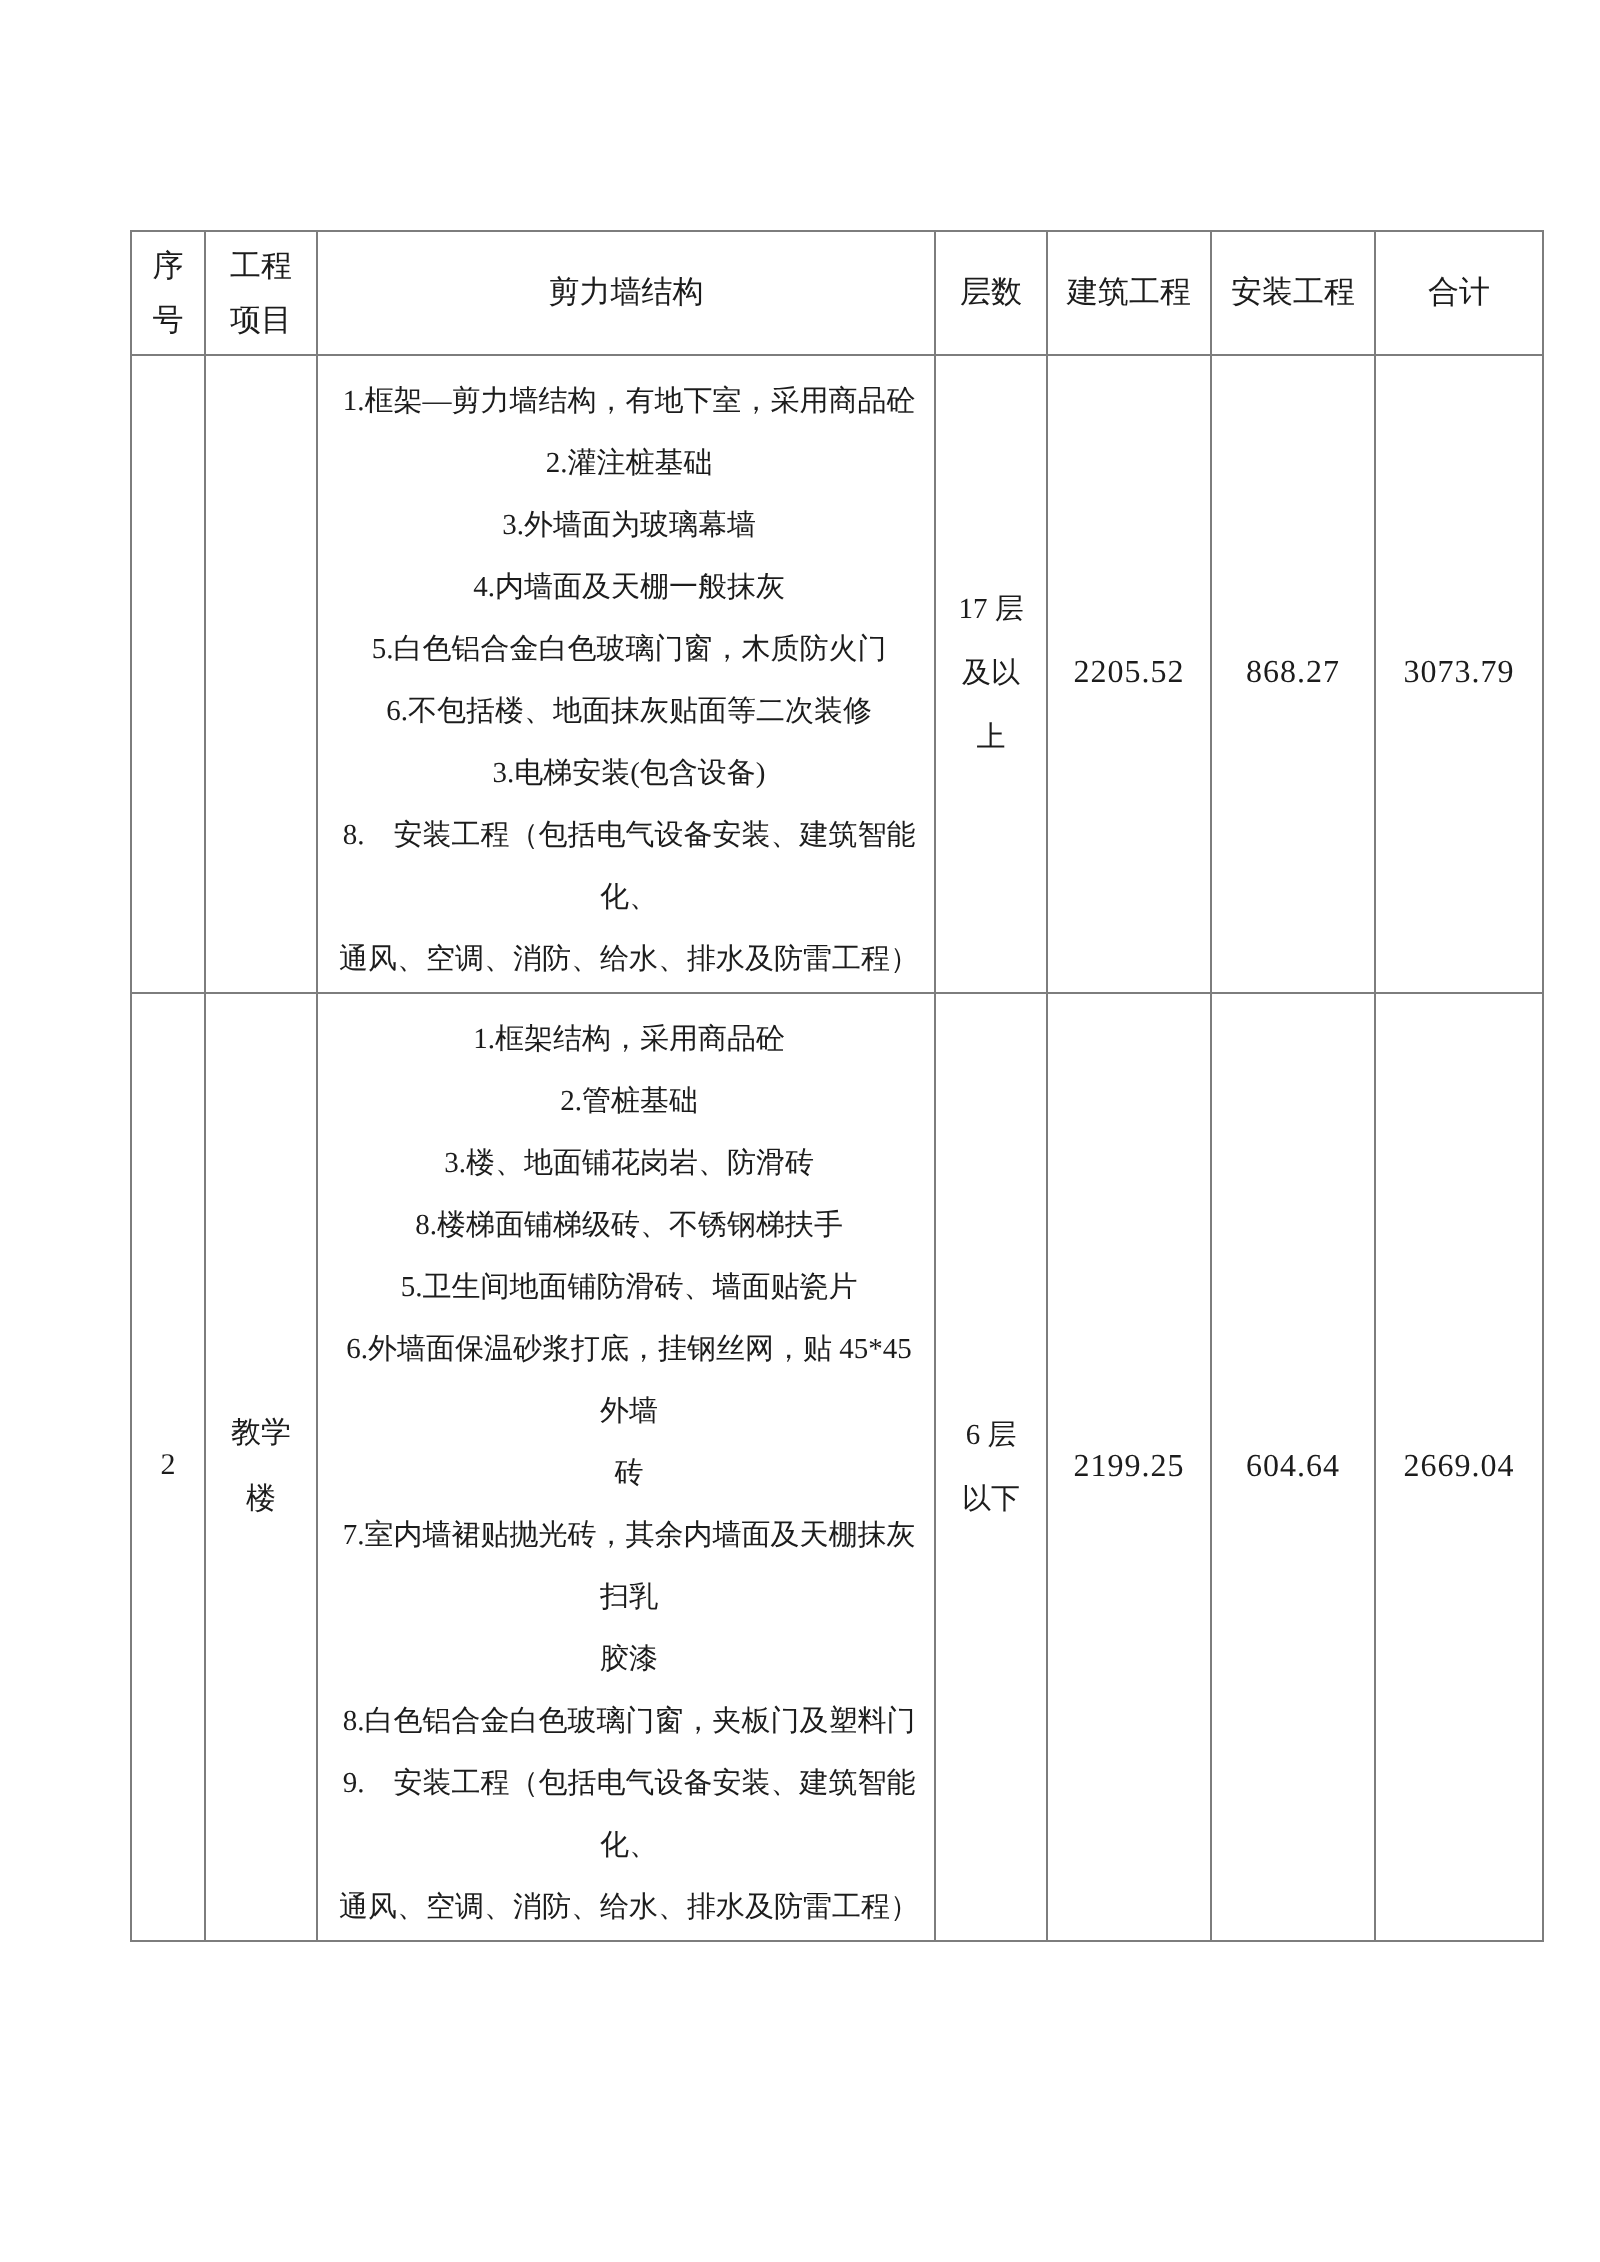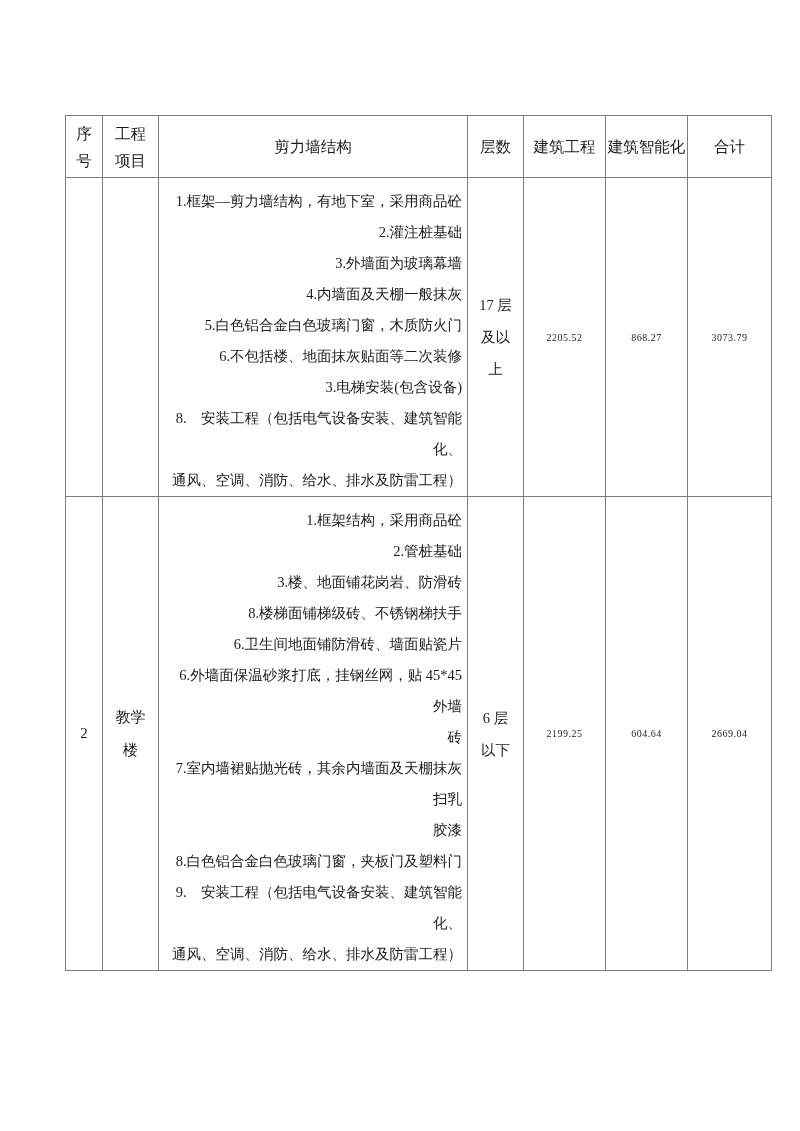--- a/index.html
+++ b/index.html
@@ -45,41 +45,41 @@
     vertical-align: middle;
     line-height: 27px;
   }
   td.c-mid {
     text-align: center;
     vertical-align: middle;
     font-size: 15px;
     line-height: 33px;
   }
   td.c-ov {
-    text-align: right;
+    text-align: center;
     vertical-align: top;
     padding: 8px 5px 0 8px;
     font-size: 14.5px;
   }
   td.c-ov .ov-line {
     line-height: 31px;
     white-space: normal;
     word-break: break-all;
   }
   td.c-fl {
     text-align: center;
     vertical-align: middle;
     font-size: 14.5px;
     line-height: 32px;
     font-family: Liberation Serif, serif;
   }
   td.c-num {
     text-align: center;
     vertical-align: middle;
-    font-size: 10px;
+    font-size: 16px;
     letter-spacing: 0.5px;
   }
 </style>
 </head>
 <body>
 
 <div class="page">
   <table class="doc-table">
     <colgroup>
       <col style="width:37px">
@@ -96,21 +96,21 @@
           <div>序</div>
           <div>号</div>
         </th>
         <th>
           <div>工程</div>
           <div>项目</div>
         </th>
         <th>剪力墙结构</th>
         <th>层数</th>
         <th>建筑工程</th>
-        <th>建筑智能化</th>
+        <th>安装工程</th>
         <th>合计</th>
       </tr>
     </thead>
     <tbody>
       <tr class="data-row-1">
         <td class="c-mid"></td>
         <td class="c-mid">
           <div></div>
           <div></div>
         </td>
@@ -138,21 +138,21 @@
         <td class="c-mid">2</td>
         <td class="c-mid">
           <div>教学</div>
           <div>楼</div>
         </td>
         <td class="c-ov">
           <div class="ov-line">1.框架结构，采用商品砼</div>
           <div class="ov-line">2.管桩基础</div>
           <div class="ov-line">3.楼、地面铺花岗岩、防滑砖</div>
           <div class="ov-line">8.楼梯面铺梯级砖、不锈钢梯扶手</div>
-          <div class="ov-line">6.卫生间地面铺防滑砖、墙面贴瓷片</div>
+          <div class="ov-line">5.卫生间地面铺防滑砖、墙面贴瓷片</div>
           <div class="ov-line">6.外墙面保温砂浆打底，挂钢丝网，贴 45*45 外墙</div>
           <div class="ov-line">砖</div>
           <div class="ov-line">7.室内墙裙贴抛光砖，其余内墙面及天棚抹灰扫乳</div>
           <div class="ov-line">胶漆</div>
           <div class="ov-line">8.白色铝合金白色玻璃门窗，夹板门及塑料门</div>
           <div class="ov-line">9.　安装工程（包括电气设备安装、建筑智能化、</div>
           <div class="ov-line">通风、空调、消防、给水、排水及防雷工程）</div>
         </td>
         <td class="c-fl">
           <div>6 层</div>

